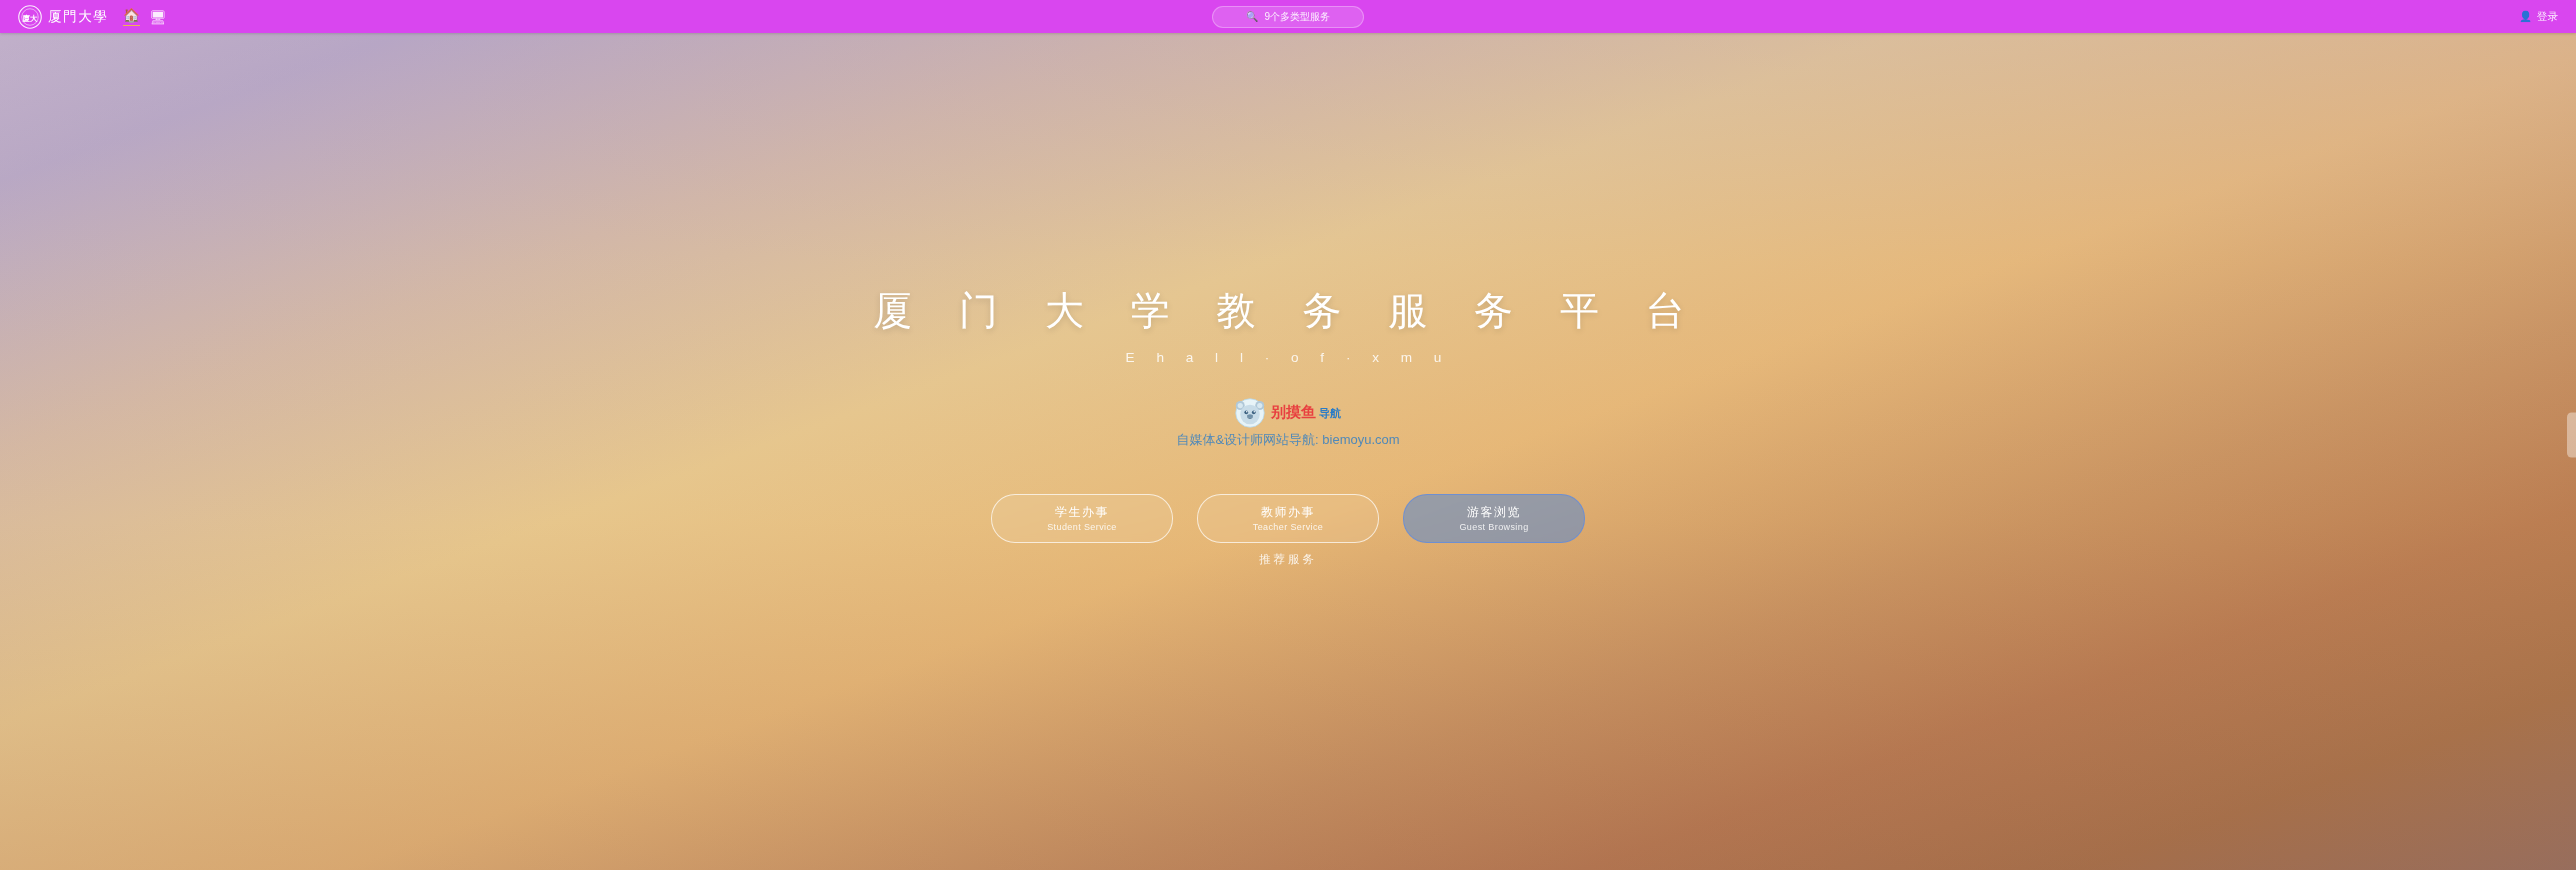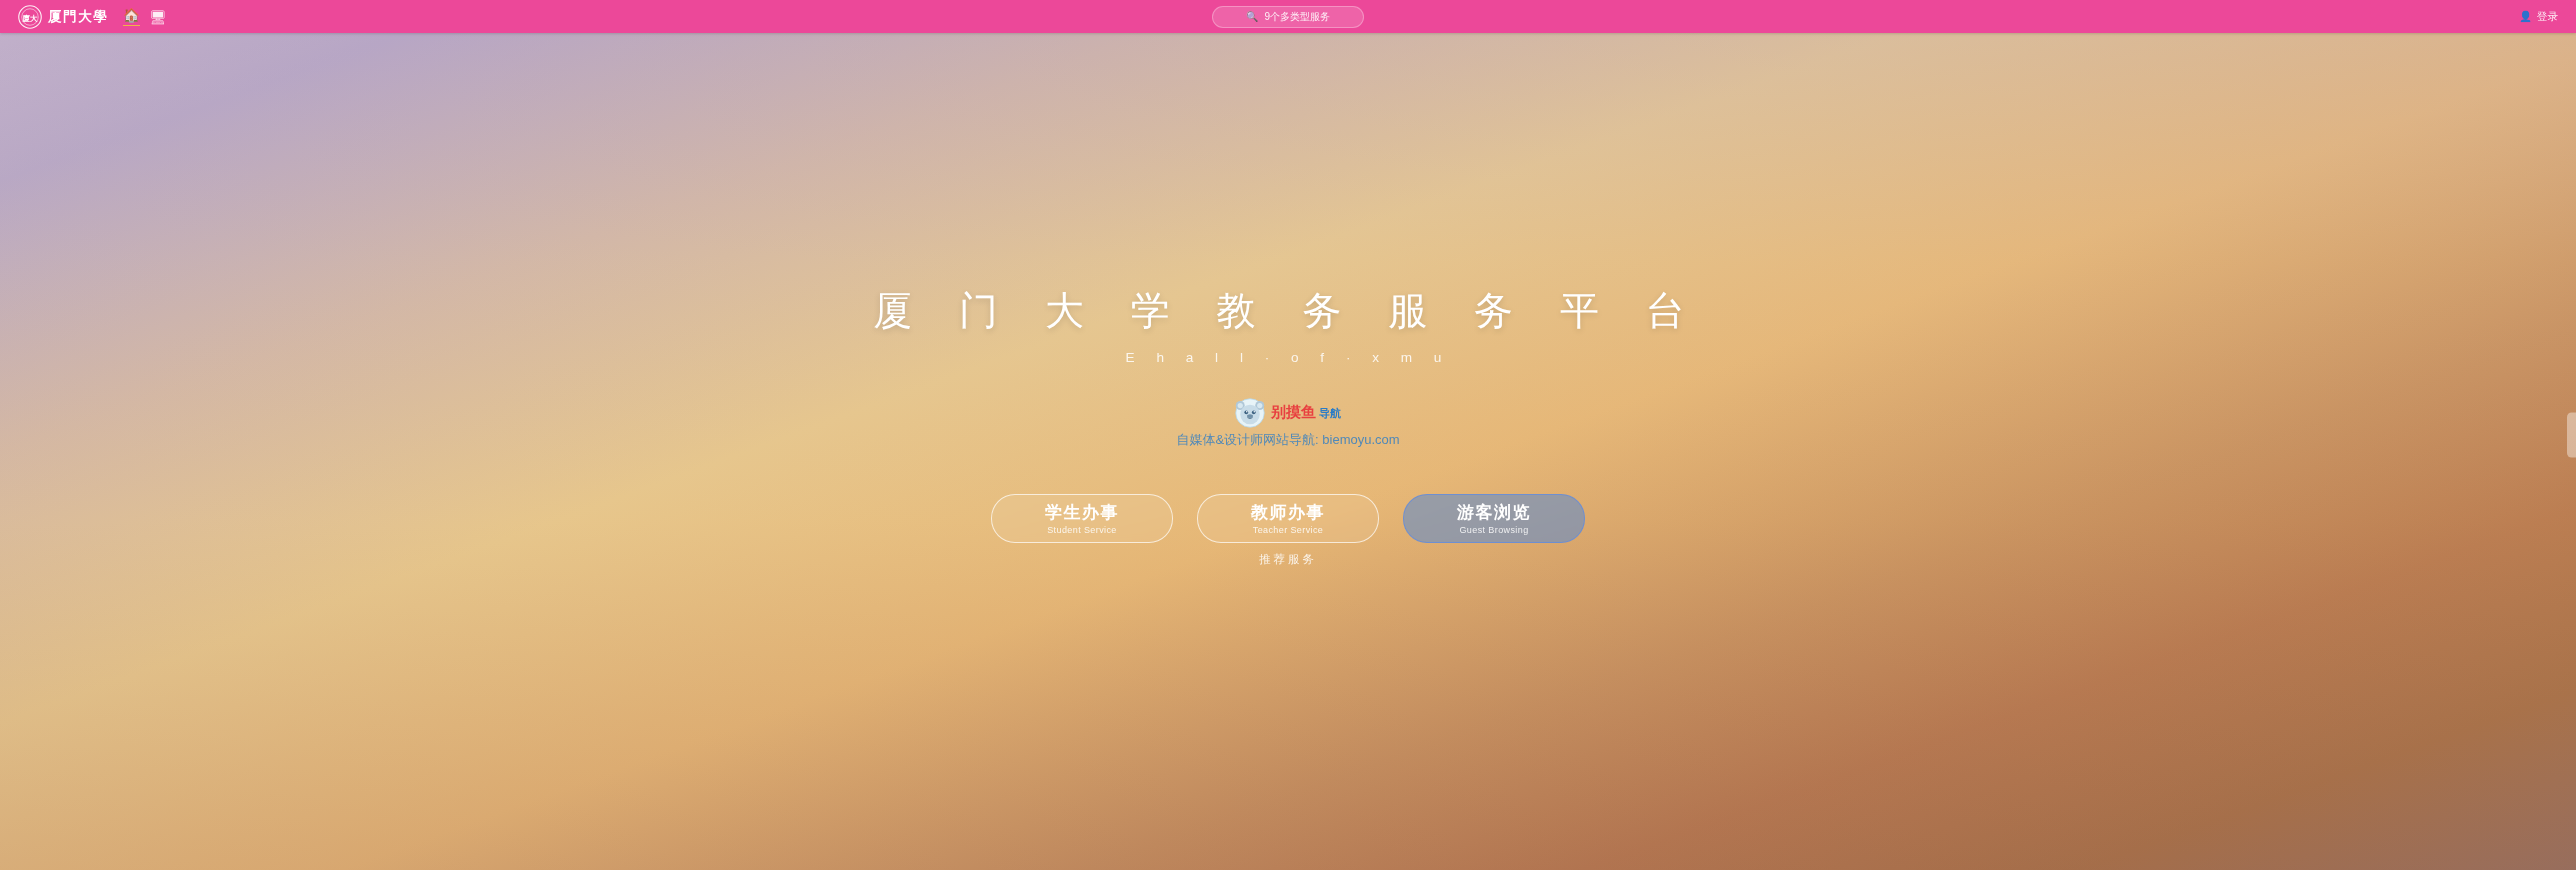--- a/index.html
+++ b/index.html
@@ -12,21 +12,21 @@
       background: #c0a882;
     }
 
     
     #navbar {
       position: fixed;
       top: 0;
       left: 0;
       right: 0;
       height: 33px;
-      background: #ec4899;
+      background: #d946ef;
       display: flex;
       align-items: center;
       padding: 0 18px;
       z-index: 100;
       box-shadow: 0 0.8px 3px rgba(0,0,0,0.2);
     }
 
     #nav-left {
       display: flex;
       align-items: center;
@@ -41,21 +41,21 @@
     }
 
     #logo-emblem {
       width: 24px;
       height: 24px;
     }
 
     #logo-text {
       color: white;
       font-size: 13.6px;
-      font-weight: bold;
+      font-weight: normal;
       letter-spacing: 1.5px;
     }
 
     #nav-icons {
       display: flex;
       align-items: center;
       gap: 9px;
       margin-left: 3px;
     }
 
@@ -224,22 +224,22 @@
       transition: all 0.2s;
       gap: 1.5px;
     }
 
     .service-btn.active {
       background: rgba(100,140,200,0.6);
       border-color: rgba(100,140,220,0.8);
     }
 
     .service-btn .btn-main {
-      font-size: 17px;
-      font-weight: 700;
+      font-size: 12px;
+      font-weight: 400;
       letter-spacing: 1.5px;
     }
 
     .service-btn .btn-sub {
       font-size: 9px;
       opacity: 0.85;
       letter-spacing: 0.4px;
     }
 
     

